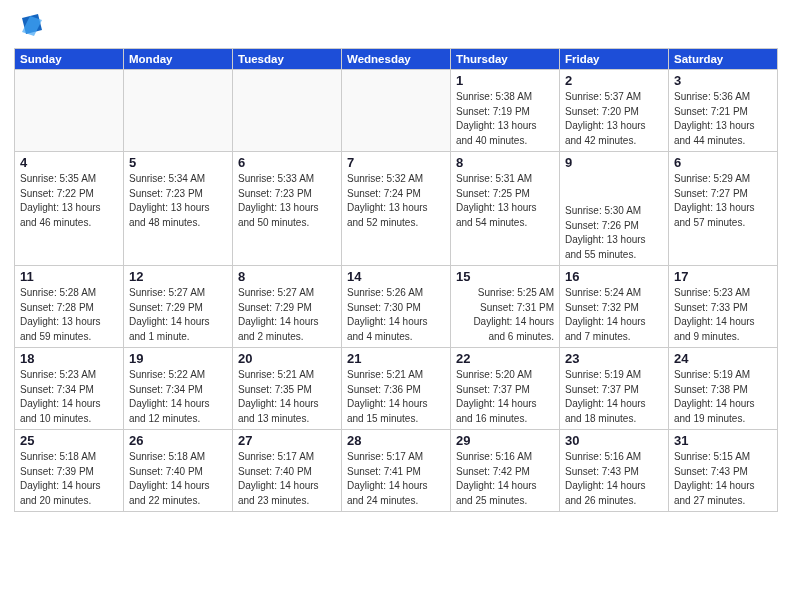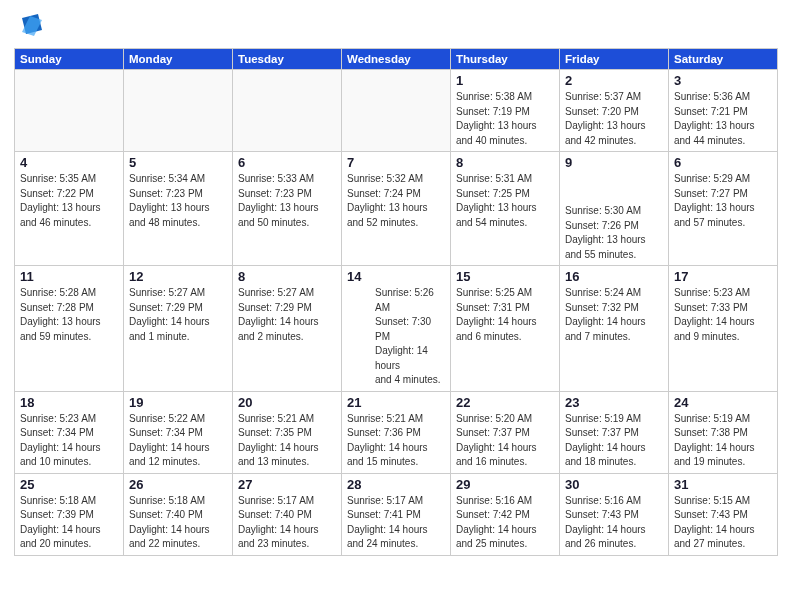--- a/index.html
+++ b/index.html
@@ -226,28 +226,28 @@
           </td>
           <td>
             <span class="day-num">8</span>
             <div class="day-info" style="white-space: pre-line;">Sunrise: 5:27 AM
 Sunset: 7:29 PM
 Daylight: 14 hours
 and 2 minutes.</div>
           </td>
           <td>
             <span class="day-num">14</span>
-            <div class="day-info" style="white-space: pre-line; margin-left: 28px;">Sunrise: 5:26 AM
+            <div class="day-info" style="white-space: pre-line;">Sunrise: 5:26 AM
 Sunset: 7:30 PM
 Daylight: 14 hours
 and 4 minutes.</div>
           </td>
           <td>
             <span class="day-num">15</span>
-            <div class="day-info" style="white-space: pre-line;">Sunrise: 5:25 AM
+            <div class="day-info" style="white-space: pre-line; text-align: right;">Sunrise: 5:25 AM
 Sunset: 7:31 PM
 Daylight: 14 hours
 and 6 minutes.</div>
           </td>
           <td>
             <span class="day-num">16</span>
             <div class="day-info" style="white-space: pre-line;">Sunrise: 5:24 AM
 Sunset: 7:32 PM
 Daylight: 14 hours
 and 7 minutes.</div>

